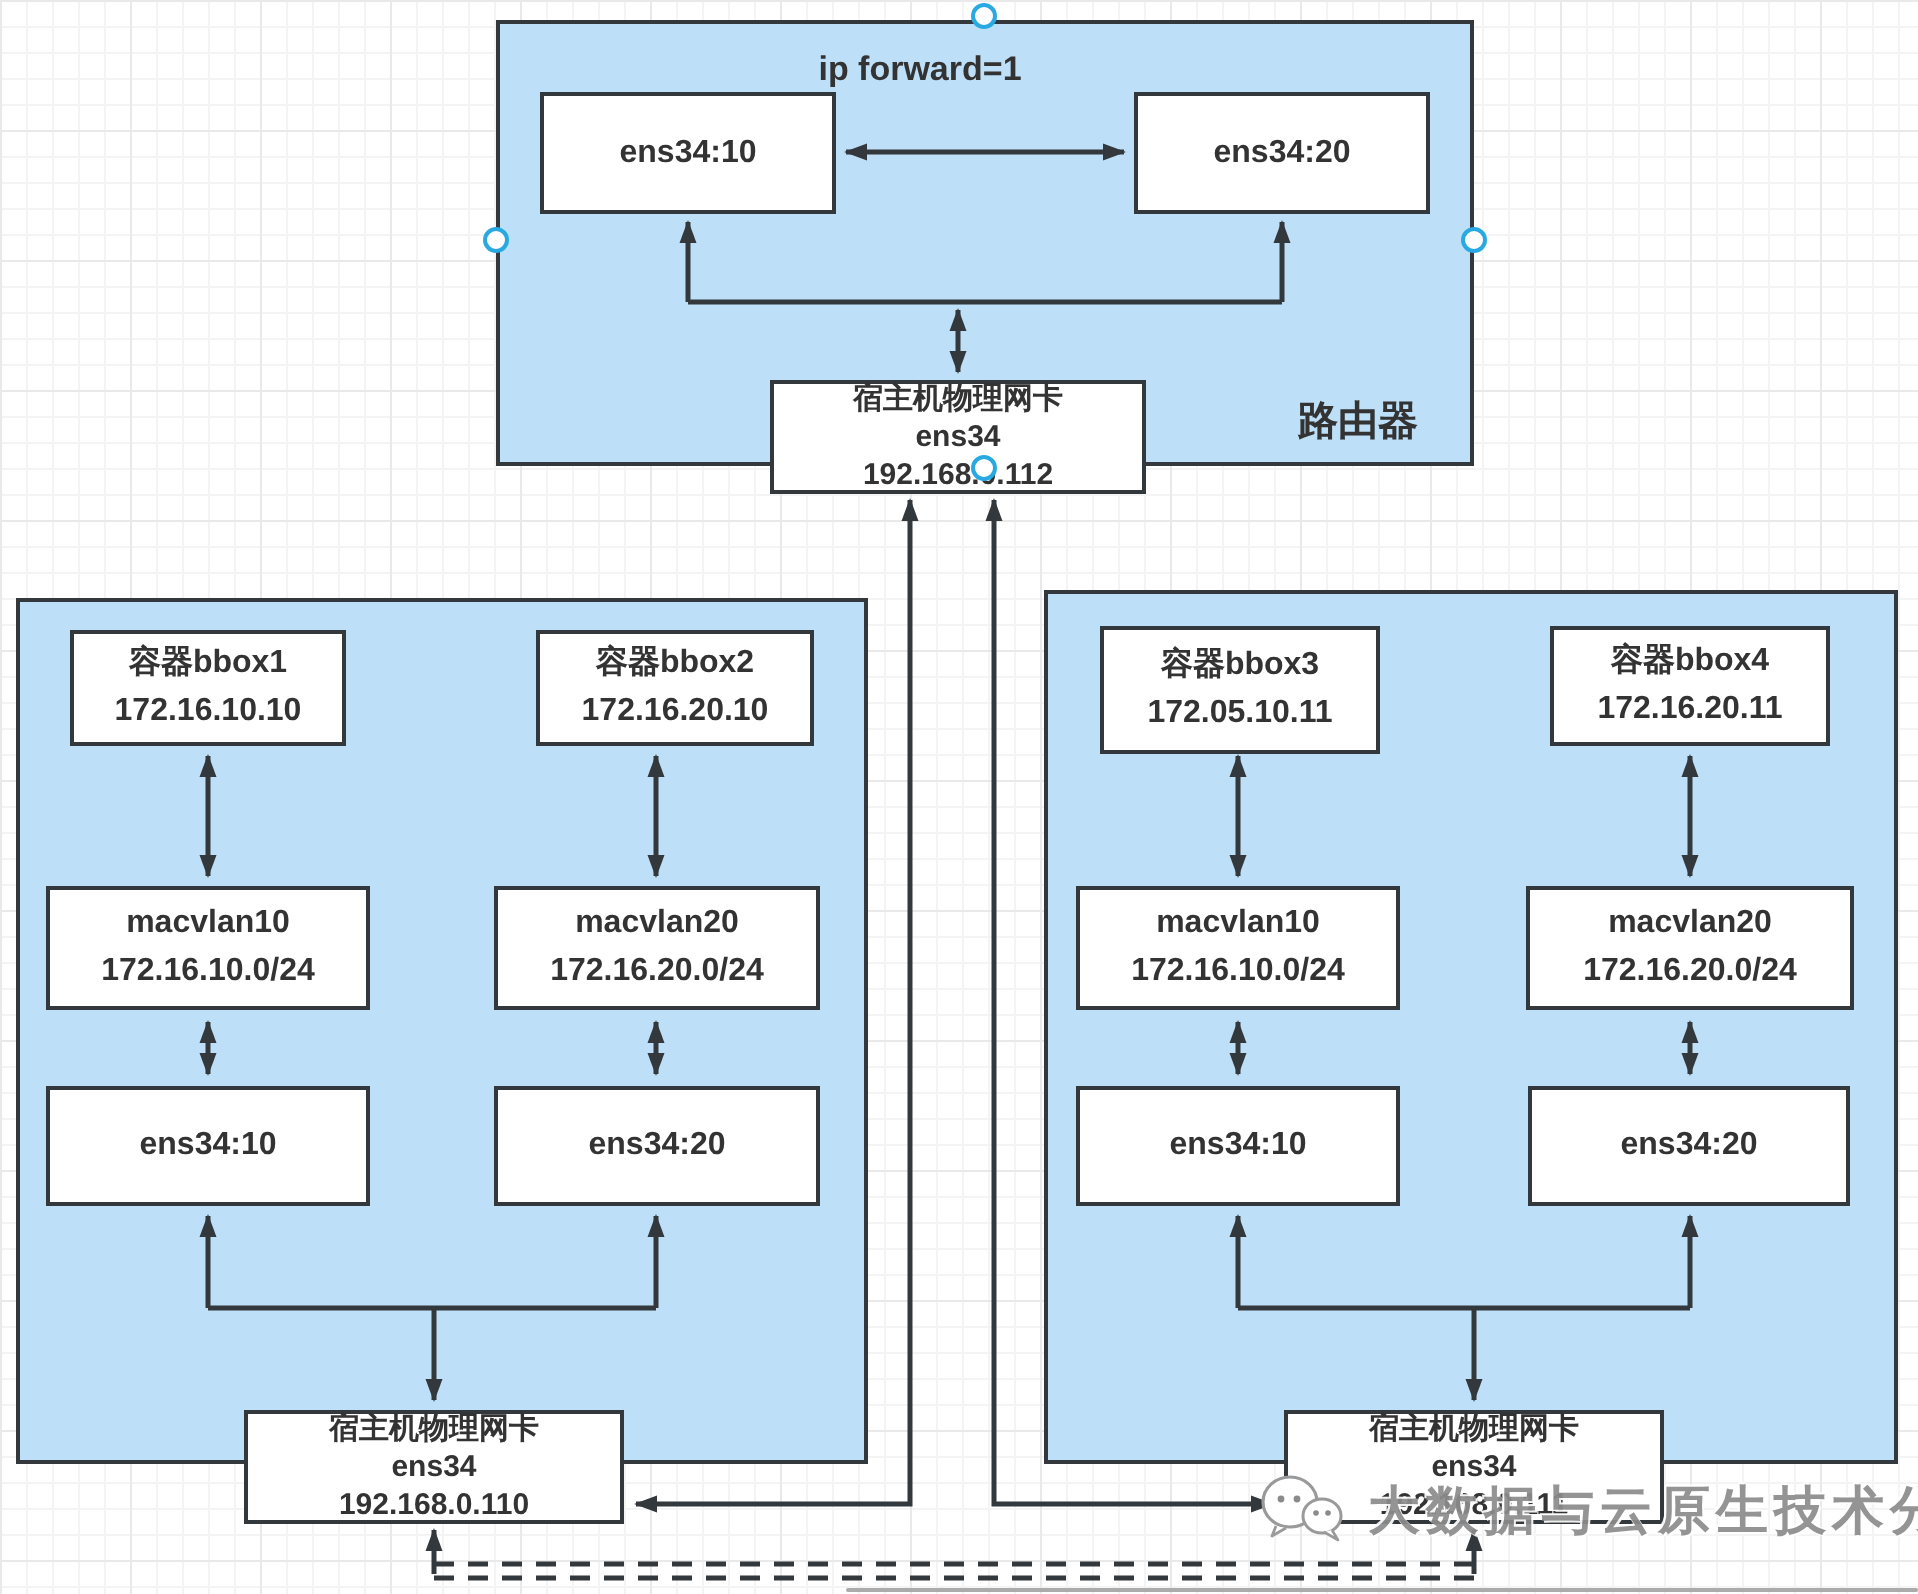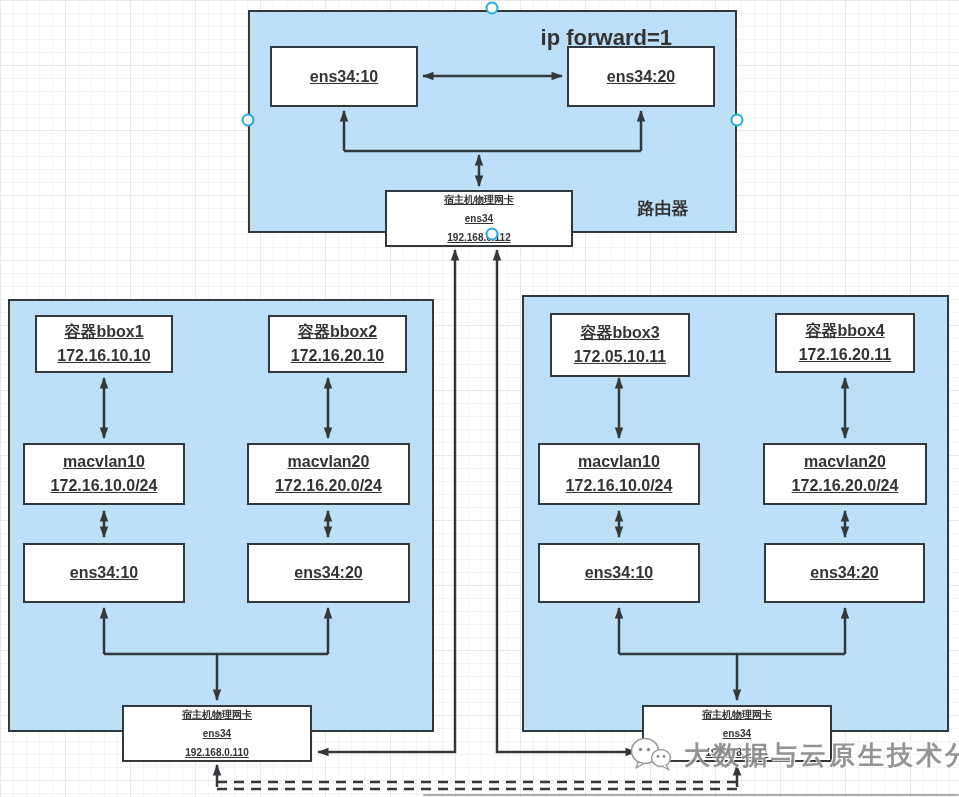--- a/index.html
+++ b/index.html
@@ -18,25 +18,25 @@
     position:absolute;background:#BDDFF7;border:2.5px solid #33383d;
     box-sizing:border-box;z-index:1;
   }
   .group-label{
     position:absolute;font-weight:bold;color:#333;z-index:2;text-align:center;
   }
   .node{
     position:absolute;background:#ffffff;border:2px solid #33383d;
     box-sizing:border-box;z-index:3;
     display:flex;flex-direction:column;align-items:center;justify-content:center;
-    font-weight:bold;color:#333;text-align:center;text-decoration:underline;
+    font-weight:bold;color:#333;text-align:center;
   }
   .node-2l{font-size:16px;line-height:24px;}
   .node-1l{font-size:16px;line-height:20px;}
-  .node-nic{font-size:10px;line-height:19px;}
+  .node-nic{font-size:15px;line-height:19px;}
   #wires{position:absolute;left:0;top:0;z-index:2;}
   .handle{
     position:absolute;width:9px;height:9px;border-radius:50%;
     background:#fff;border:2px solid #29A9E1;box-sizing:content-box;
     transform:translate(-50%,-50%);z-index:6;
   }
   .watermark{
     position:absolute;left:628px;top:733px;z-index:7;display:flex;align-items:center;
   }
   .watermark-text{
@@ -49,22 +49,22 @@
     border-top:2.5px solid #ababab;border-radius:2px;z-index:1;
   }
 </style>
 </head>
 <body>
 
 <div class="group" style="left:248px;top:10px;width:489px;height:223px;"></div>
 <div class="group" style="left:8px;top:299px;width:426px;height:433px;"></div>
 <div class="group" style="left:522px;top:295px;width:427px;height:437px;"></div>
 
-<div class="group-label" style="left:248px;top:25px;width:424px;font-size:22px;text-align:right;">ip forward=1</div>
-<div class="group-label" style="left:618px;top:197px;width:90px;font-size:17px;">路由器</div>
+<div class="group-label" style="left:248px;top:25px;width:424px;font-size:17px;">ip forward=1</div>
+<div class="group-label" style="left:634px;top:197px;width:90px;font-size:20px;">路由器</div>
 
 <svg id="wires" width="959" height="797">
   <defs>
     <marker id="arr" markerUnits="userSpaceOnUse" markerWidth="13" markerHeight="10" refX="11" refY="4.75" orient="auto-start-reverse">
       <path d="M0.5,0.5 L12,4.75 L0.5,9 z" fill="#33383d"></path>
     </marker>
   </defs>
   <g stroke="#33383d" stroke-width="2.5" fill="none">
 
     <line x1="423" y1="76" x2="562" y2="76" marker-start="url(#arr)" marker-end="url(#arr)"></line>

